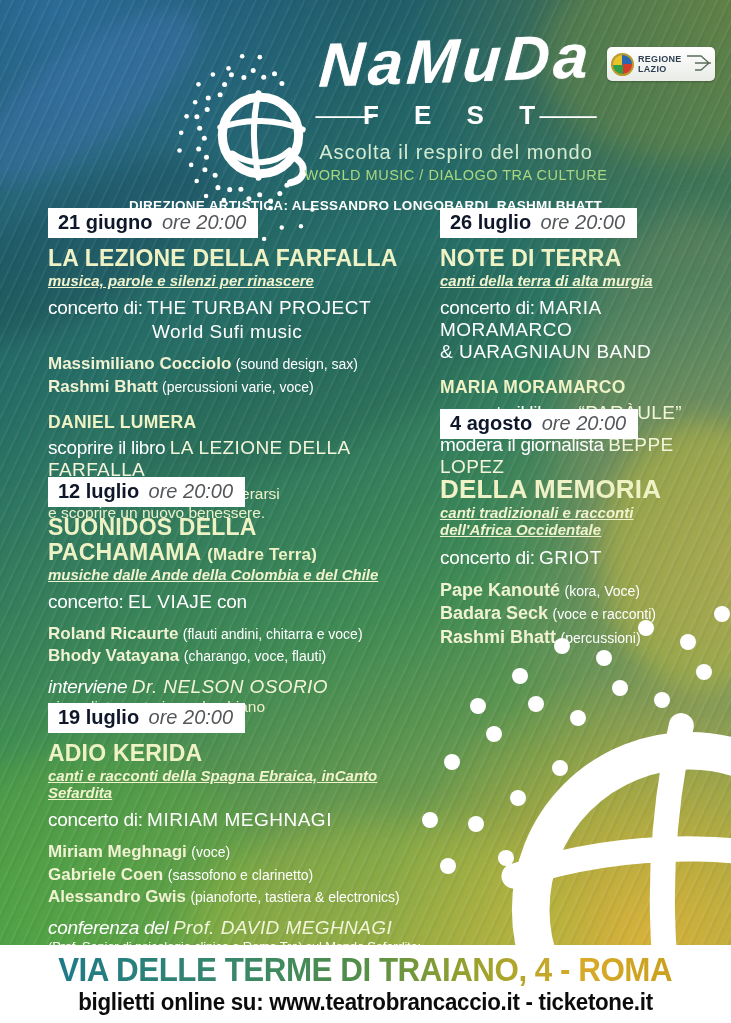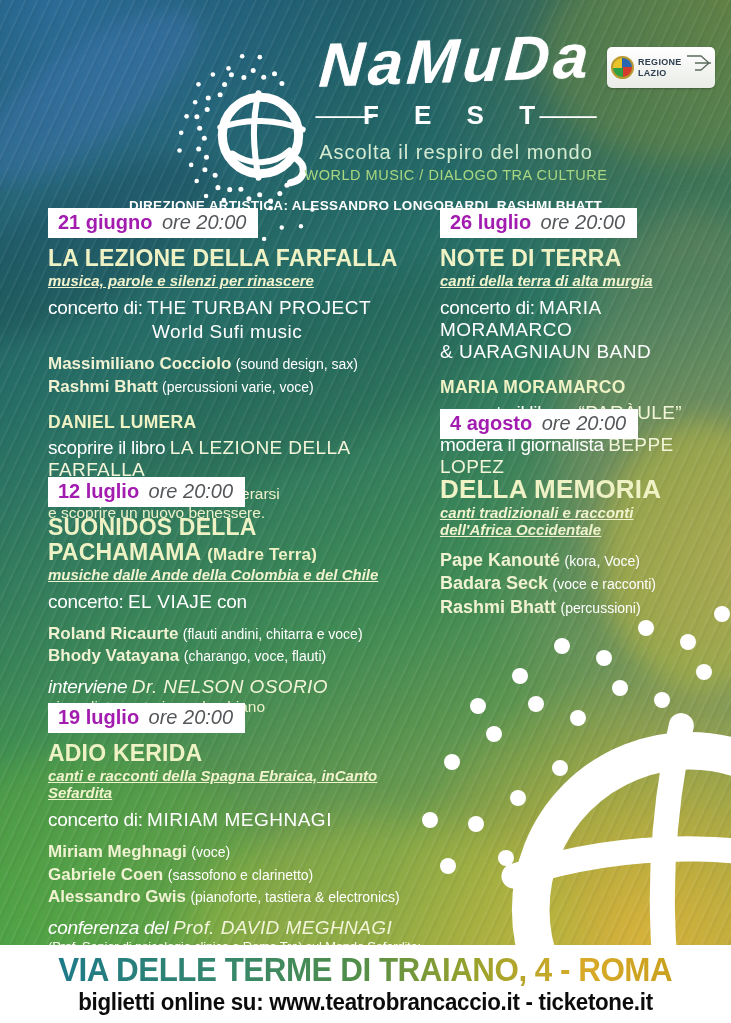--- a/index.html
+++ b/index.html
@@ -19,30 +19,30 @@
   .feather{position:absolute;border-radius:50%;pointer-events:none;}
   
   .logo-svg{position:absolute;left:150px;top:22px;}
   .brand{position:absolute;left:296px;top:30px;width:320px;text-align:center;color:#fff;}
   .brand-title{font-size:62px;font-weight:800;font-style:italic;letter-spacing:4px;transform:skewX(-6deg) rotate(-2deg);line-height:1.0;text-shadow:0 0 1px rgba(255,255,255,.6);}
   .fest-row{margin-top:8px;font-size:26px;font-weight:700;letter-spacing:14px;display:flex;align-items:center;justify-content:center;gap:6px;}
   .fest-dash{letter-spacing:0;font-weight:400;transform:scaleX(2.2);display:inline-block;}
   .tag1{margin-top:10px;font-size:20px;color:#d5ecd2;letter-spacing:1px;}
   .tag2{margin-top:3px;font-size:14.5px;color:#a9d781;letter-spacing:.5px;}
   .direction{position:absolute;left:0;top:198px;width:100%;text-align:center;color:#fff;font-weight:700;font-size:13.5px;letter-spacing:.3px;}
-  .lazio{position:absolute;right:16px;top:47px;width:100px;height:41px;background:linear-gradient(180deg,#ffffff,#e9ece7);border-radius:5px;display:flex;align-items:center;gap:4px;padding:0 4px;box-shadow:0 1px 2px rgba(0,0,0,.25);}
+  .lazio{position:absolute;right:16px;top:47px;width:100px;height:34px;background:linear-gradient(180deg,#ffffff,#e9ece7);border-radius:5px;display:flex;align-items:center;gap:4px;padding:0 4px;box-shadow:0 1px 2px rgba(0,0,0,.25);}
   .lazio-emblem{width:19px;height:19px;border-radius:50%;border:2px solid #b89a2e;background:conic-gradient(#2a66b0 0 25%,#d43b2a 0 50%,#2f9e44 0 75%,#e8c32a 0 100%);flex:0 0 auto;}
   .lazio-text{font-size:9px;font-weight:700;color:#2c3e50;line-height:1.15;letter-spacing:.3px;}
   .lazio svg{position:absolute;right:3px;top:5px;}
   
   .event{position:absolute;color:#fff;}
   .col-l{left:48px;width:388px;}
   .col-r{left:440px;width:292px;}
   .date-badge{display:inline-block;background:#fff;padding:3px 12px 4px 10px;margin-bottom:8px;}
-  .date-badge .d{font-size:20px;font-weight:800;color:#a21caf;}
+  .date-badge .d{font-size:20px;font-weight:800;color:#0f172a;}
   .date-badge .t{font-size:20px;font-style:italic;color:#54575a;margin-left:5px;}
   .etitle{margin:0;font-size:23px;line-height:1.08;font-weight:800;color:#eff2c4;letter-spacing:.2px;}
   .etitle .suffix{font-size:17px;}
   .esub{font-size:15px;font-style:italic;font-weight:700;color:#f0f3cd;margin-top:1px;line-height:1.15;text-decoration:underline;}
   .lbl{font-size:19px;letter-spacing:-.3px;color:#fff;}
   .bigname{font-size:19px;letter-spacing:.5px;color:#fff;}
   .concerto{margin-top:8px;}
   .indent{margin-left:104px;margin-top:2px;}
   .artists{margin-top:10px;}
   .artist{line-height:1.32;}
@@ -309,20 +309,24 @@
       <span class="t">ore 20:00</span>
     </div>
     <h2 class="etitle" style="font-size:26px">
       <br>
       <span>DELLA MEMORIA</span>
     </h2>
     <div class="esub">
       <span>canti tradizionali e racconti</span><br>
       <span>dell'Africa Occidentale</span>
     </div>
+    <div class="concerto">
+      <span class="lbl">concerto di:</span>
+      <span class="bigname">GRIOT</span>
+    </div>
     <div class="artists" style="line-height:1.5;">
       <div class="artist"><span class="aname" style="font-size:18px">Pape Kanouté</span> <span class="arole">(kora, Voce)</span></div>
       <div class="artist"><span class="aname" style="font-size:18px">Badara Seck</span> <span class="arole">(voce e racconti)</span></div>
       <div class="artist"><span class="aname" style="font-size:18px">Rashmi Bhatt</span> <span class="arole">(percussioni)</span></div>
     </div>
   </section>
 
   <div class="footer">
     <div class="addr">VIA DELLE TERME DI TRAIANO, 4 - ROMA</div>
     <div class="tickets">biglietti online su: www.teatrobrancaccio.it - ticketone.it</div>

